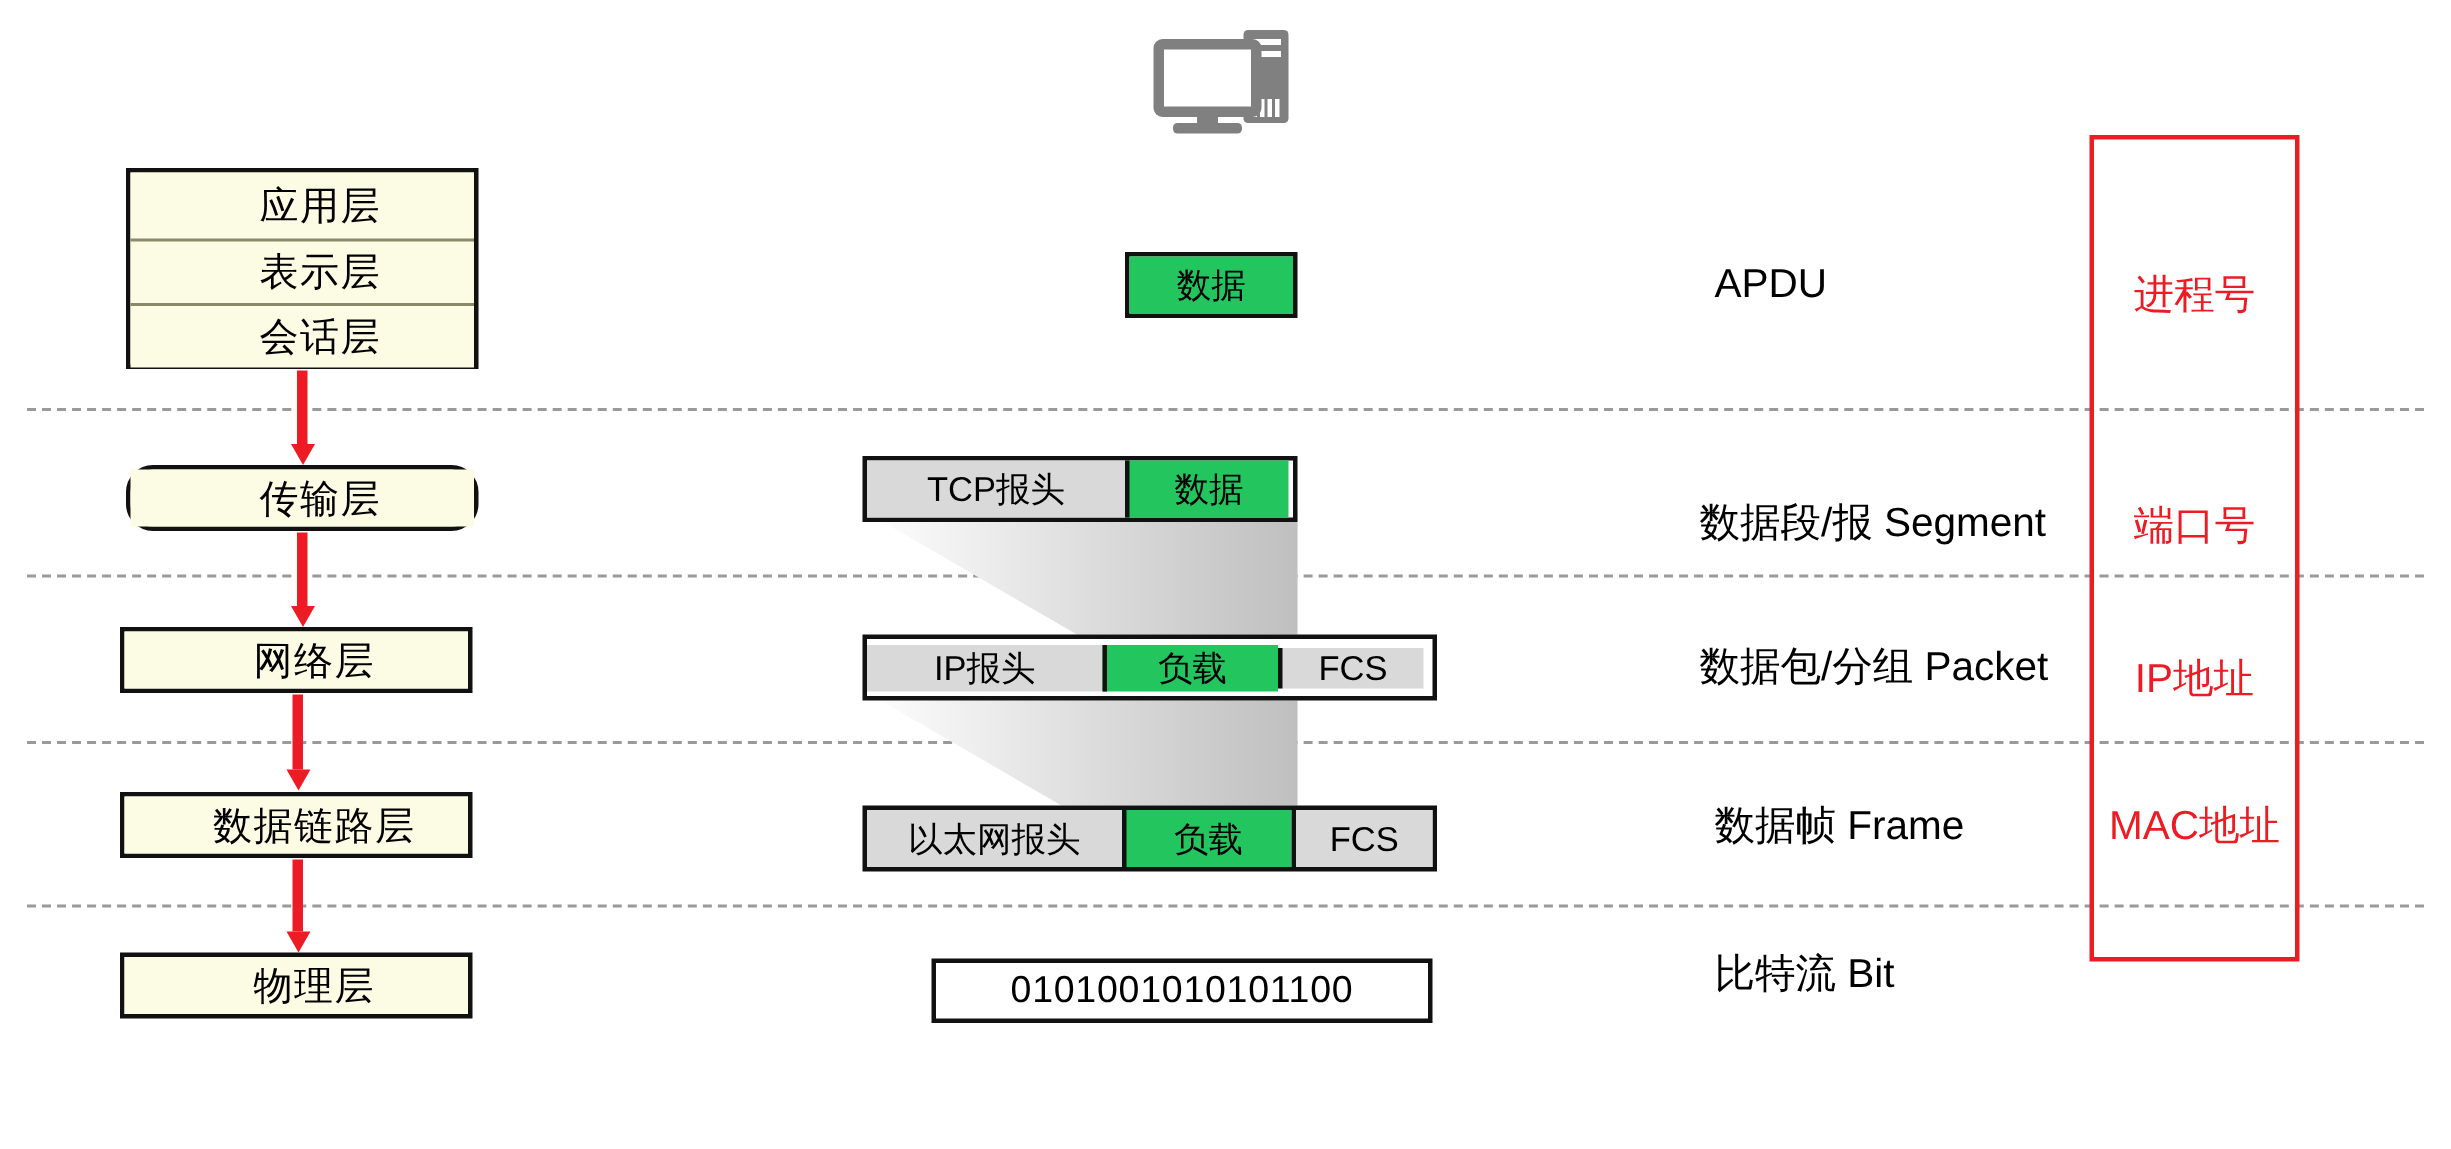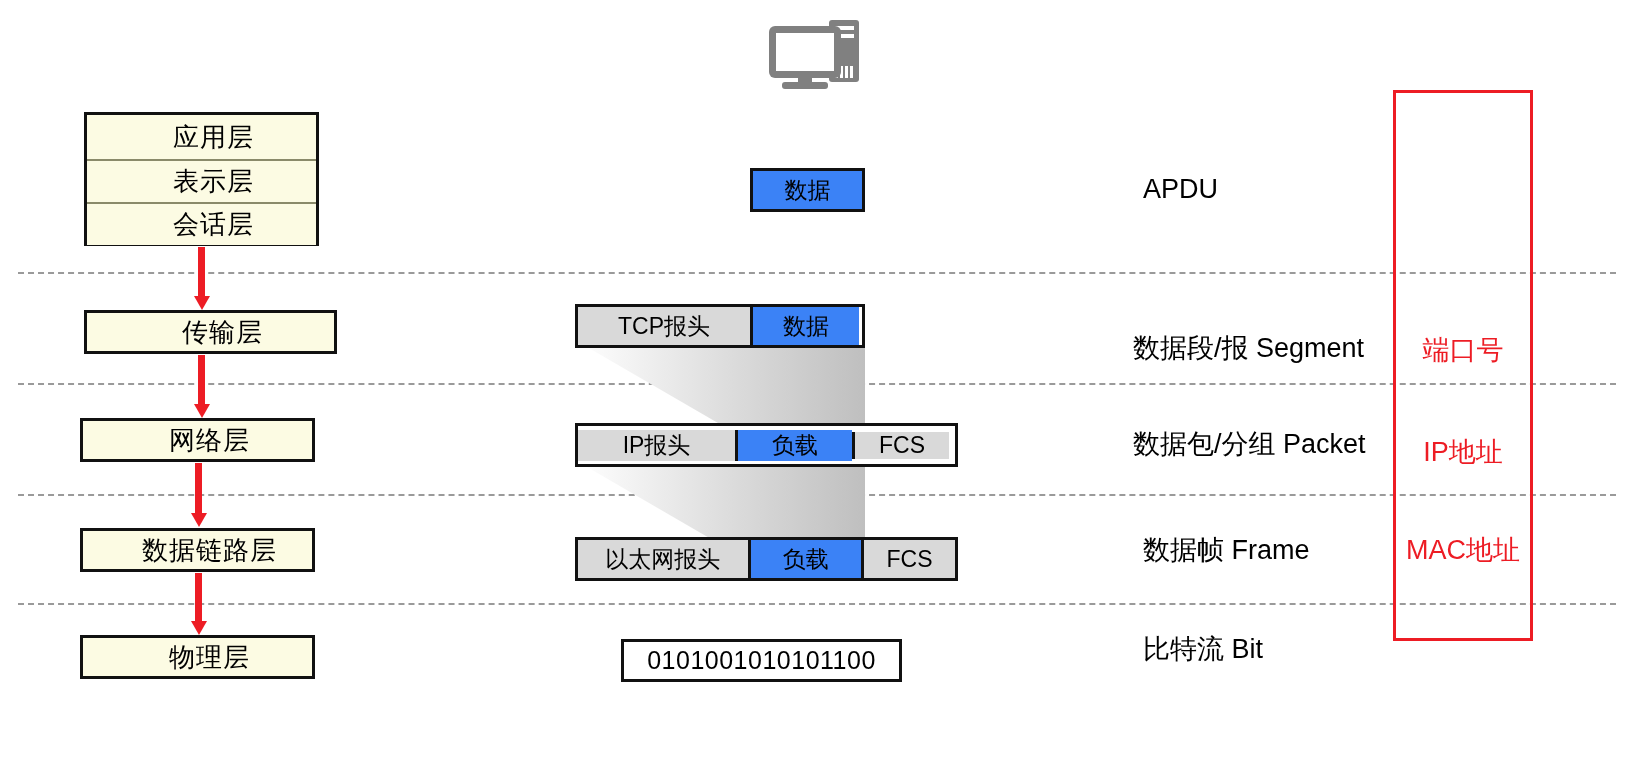--- a/index.html
+++ b/index.html
@@ -91,21 +91,21 @@
     background: #ffffff;
     z-index: 3;
   }
   .pdu-cell {
     box-sizing: border-box;
     display: flex;
     align-items: center;
     justify-content: center;
     font-size: 23px;
     color: #000000;
-    background: #3b82f6;
+    background: #22c55e;
     white-space: nowrap;
   }
   .pdu-cell.shaded {
     background: #D9D9D9;
   }
   .pdu-cell + .pdu-cell {
     border-left: 3px solid #111111;
   }
   .bitbox {
     position: absolute;
@@ -183,21 +183,21 @@
     <div class="layer-cell" style="height:44px;">应用层</div>
     <div class="layer-cell" style="height:43px;">表示层</div>
     <div class="layer-cell" style="height:43px;">会话层</div>
   </div>
 
   <div class="arrow" style="left:194px; top:247px; height:63px;">
     <div class="shaft" style="height:49px;"></div>
     <div class="head" style="top:49px;"></div>
   </div>
 
-  <div class="layer-group" style="left:84px; top:310px; width:253px; height:44px;">
+  <div class="layer-group" style="left:84px; top:310px; width:235px; height:44px;border-radius:18px;">
     <div class="layer-cell" style="height:38px;">传输层</div>
   </div>
 
   <div class="arrow" style="left:194px; top:355px; height:63px;">
     <div class="shaft" style="height:49px;"></div>
     <div class="head" style="top:49px;"></div>
   </div>
 
   <div class="layer-group" style="left:80px; top:418px; width:235px; height:44px;">
     <div class="layer-cell" style="height:38px;">网络层</div>
@@ -257,27 +257,28 @@
     <div class="pdu-cell" style="width:117px;">负载</div>
     <div class="pdu-cell shaded" style="width:97px;">FCS</div>
   </div>
 
   <div class="pdu" style="left:575px; top:537px; width:383px; height:44px;">
     <div class="pdu-cell shaded" style="width:175px;">以太网报头</div>
     <div class="pdu-cell" style="width:117px;">负载</div>
     <div class="pdu-cell shaded" style="width:97px;">FCS</div>
   </div>
 
-  <div class="bitbox" style="left:621px; top:639px; width:281px; height:43px;">0101001010101100</div>
+  <div class="bitbox" style="left:621px; top:639px; width:334px; height:43px;">0101001010101100</div>
 
   <div class="pdu-label" style="left:1143px; top:174px;">APDU</div>
   <div class="pdu-label" style="left:1133px; top:330px;">数据段/报 Segment</div>
   <div class="pdu-label" style="left:1133px; top:426px;">数据包/分组 Packet</div>
   <div class="pdu-label" style="left:1143px; top:532px;">数据帧 Frame</div>
   <div class="pdu-label" style="left:1143px; top:631px;">比特流 Bit</div>
 
   <div class="addr-box" style="left:1393px; top:90px; width:140px; height:551px;"></div>
 
+  <div class="addr-label" style="left:1393px; top:178px; width:140px;">进程号</div>
   <div class="addr-label" style="left:1393px; top:332px; width:140px;">端口号</div>
   <div class="addr-label" style="left:1393px; top:434px; width:140px;">IP地址</div>
   <div class="addr-label" style="left:1388px; top:532px; width:150px;">MAC地址</div>
 
 </div>
 
 </body></html>

